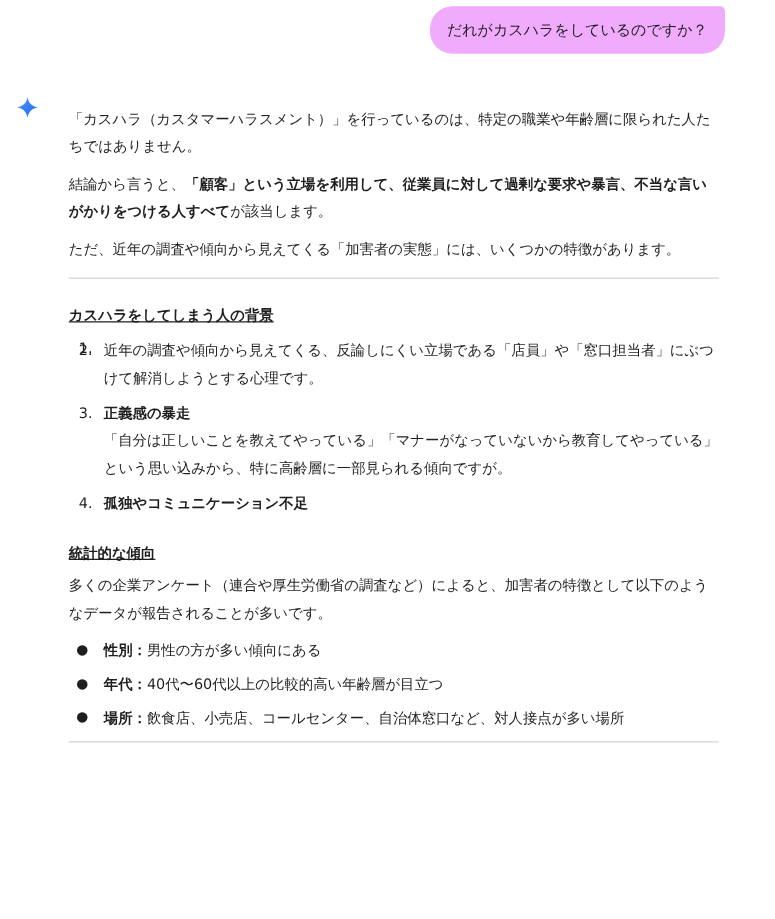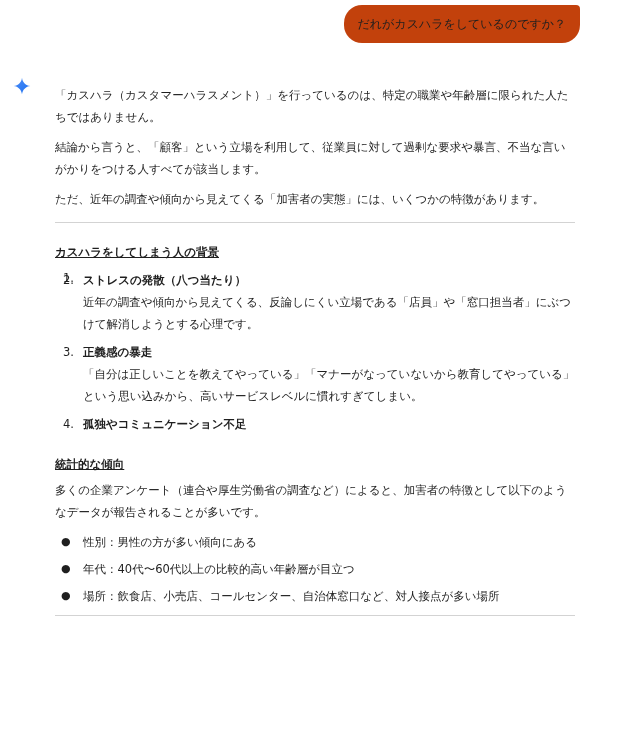--- a/index.html
+++ b/index.html
@@ -14,21 +14,21 @@
       color: #1f1f1f;
       font-size: 12px;
       position: relative;
     }
     .user-bubble {
       position: absolute;
       top: 5px;
       right: 40px;
       height: 38px;
       padding: 0 14px;
-      background: #c2410c;
+      background: #f0abfc;
       border-radius: 18px 4px 18px 18px;
       display: flex;
       align-items: center;
       font-size: 12px;
       color: #1f1f1f;
       white-space: nowrap;
     }
     .gemini-icon {
       position: absolute;
       left: 12px;
@@ -38,21 +38,21 @@
     }
     .response {
       position: absolute;
       left: 55px;
       top: 84px;
       width: 520px;
       line-height: 22px;
       font-size: 11.5px;
     }
     .response p { margin-bottom: 8px; }
-    .response b { font-weight: normal; margin-top: 28px; }
+    .response b { font-weight: bold; margin-top: 28px; }
     .divider {
       border: none;
       border-top: 1px solid #d3d3d3;
       margin: 12px 0 18px 0;
     }
     .section-title {
       font-weight: bold;
       margin-bottom: 4px;
       text-decoration: underline;
     }
@@ -104,27 +104,26 @@
 
   <hr class="divider">
 
   <div class="section-title">カスハラをしてしまう人の背景</div>
 
   <div class="ol-item">
     <span class="ol-num">1.</span>
   </div>
   <div class="ol-item">
     <span class="ol-num">2.</span>
-    <div class="ol-title">ストレスの発散（八つ当たり）</div>
     <div>近年の調査や傾向から見えてくる、反論しにくい立場である「店員」や「窓口担当者」にぶつけて解消しようとする心理です。</div>
   </div>
   <div class="ol-item">
     <span class="ol-num">3.</span>
     <div class="ol-title">正義感の暴走</div>
-    <div>「自分は正しいことを教えてやっている」「マナーがなっていないから教育してやっている」という思い込みから、高いサービスレベルに慣れすぎてしまい。</div>
+    <div>「自分は正しいことを教えてやっている」「マナーがなっていないから教育してやっている」という思い込みから、特に高齢層に一部見られる傾向ですが。</div>
   </div>
   <div class="ol-item">
     <span class="ol-num">4.</span>
     <div class="ol-title">孤独やコミュニケーション不足</div>
   </div>
 
   <div class="spacer"></div>
 
   <div class="section-title">統計的な傾向</div>
   <p>多くの企業アンケート（連合や厚生労働省の調査など）によると、加害者の特徴として以下のようなデータが報告されることが多いです。</p>

